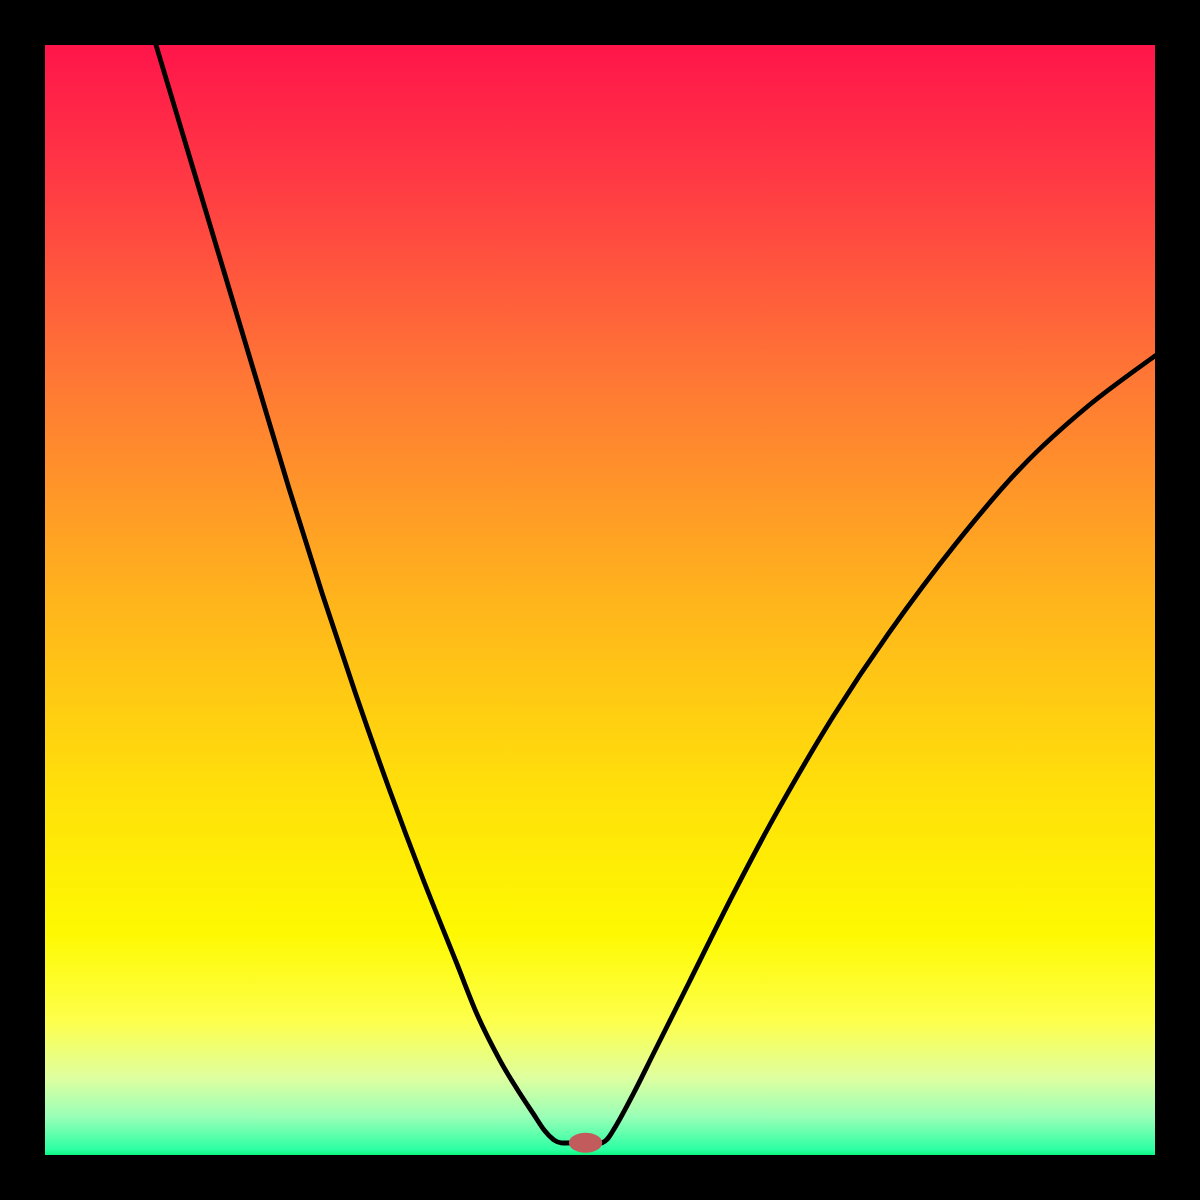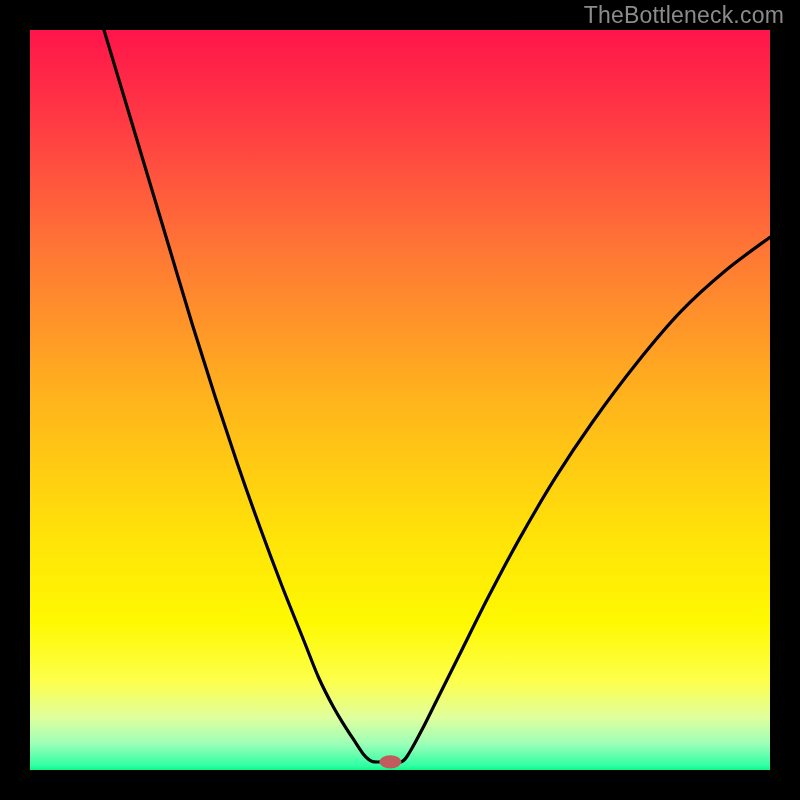--- a/index.html
+++ b/index.html
@@ -32,21 +32,20 @@
     left: 30px;
     top: 30px;
     width: 740px;
     height: 740px;
   }
 </style>
 </head>
 <body>
 
 <div class="container">
-  <div class="watermark">TheBottleneck.com</div>
   <svg class="plot" viewBox="0 0 740 740" preserveAspectRatio="none">
     <defs>
       <linearGradient id="bg-grad" x1="0" y1="0" x2="0" y2="1">
           <stop offset="0%" stop-color="#ff154a"></stop>
           <stop offset="12%" stop-color="#ff3944"></stop>
           <stop offset="30%" stop-color="#ff7735"></stop>
           <stop offset="50%" stop-color="#ffb41c"></stop>
           <stop offset="68%" stop-color="#ffe209"></stop>
           <stop offset="80%" stop-color="#fef901"></stop>
           <stop offset="88%" stop-color="#fdff4c"></stop>

